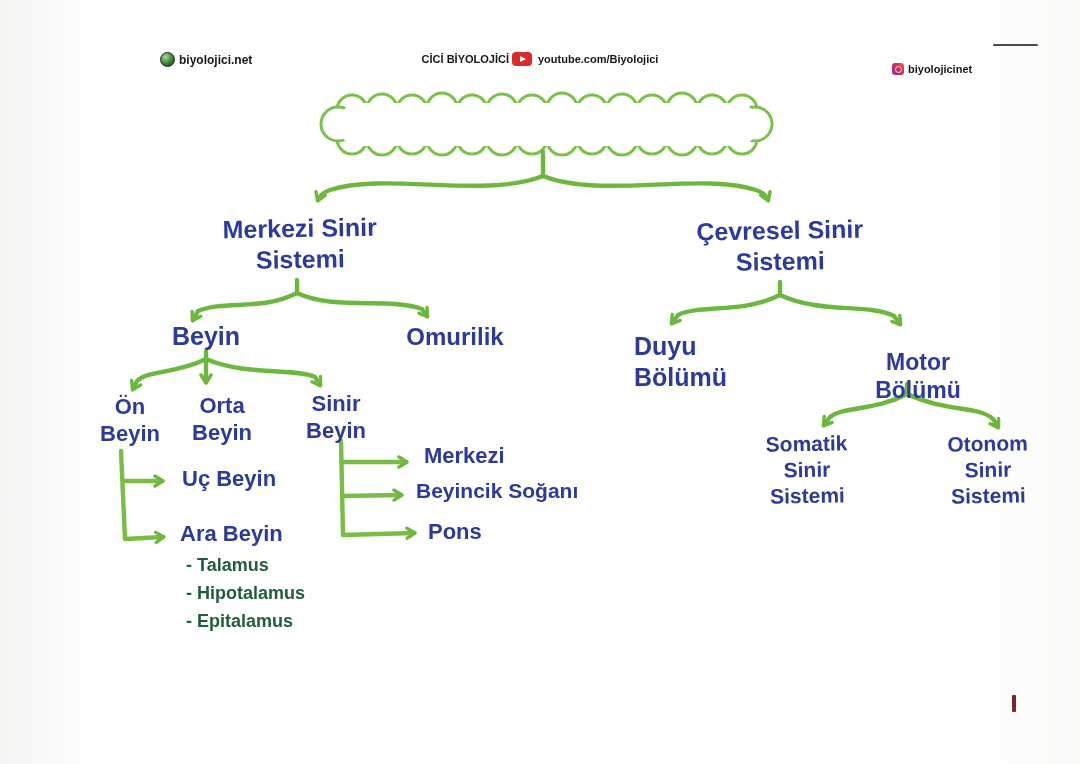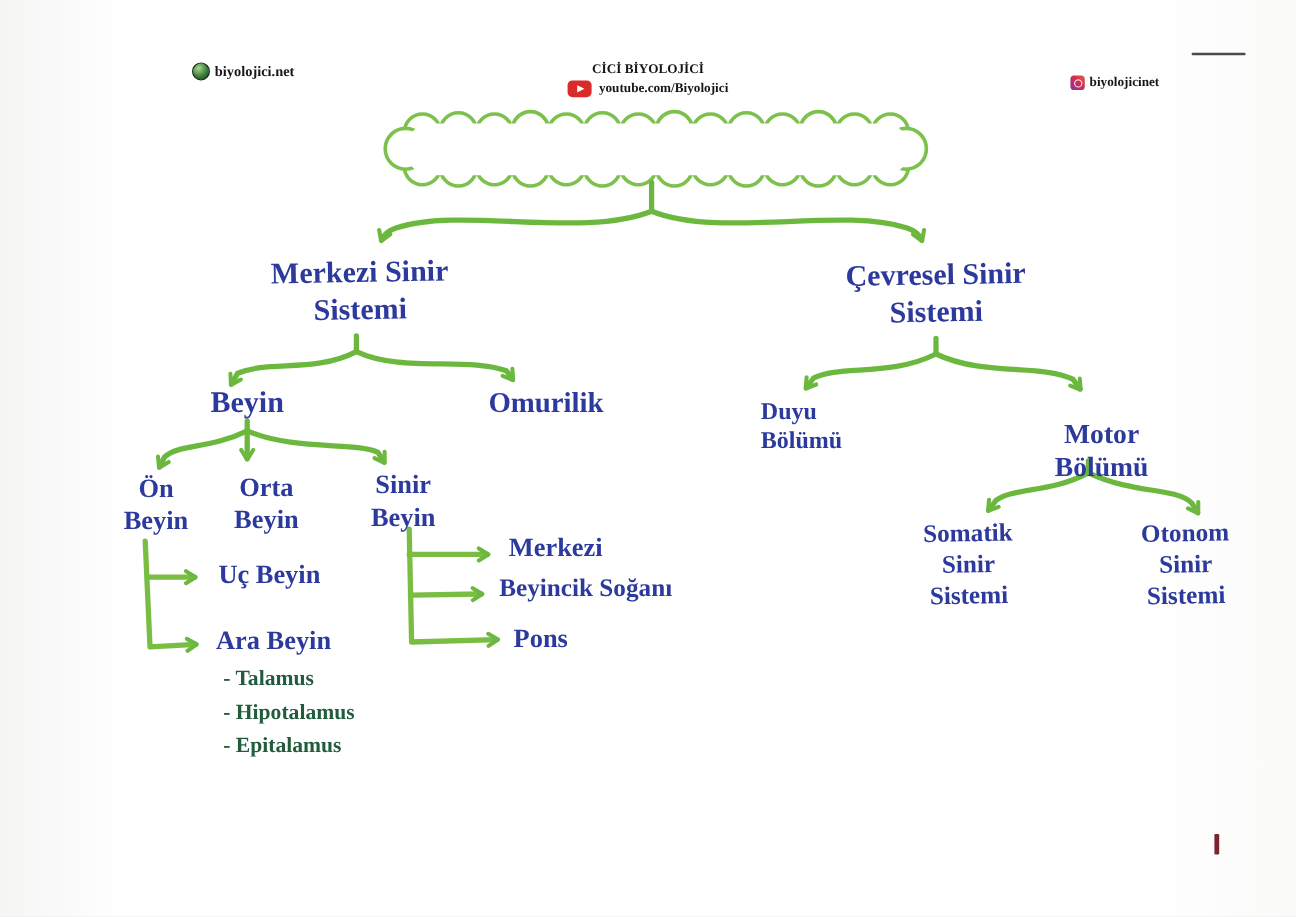--- a/index.html
+++ b/index.html
@@ -1,45 +1,45 @@
 <!DOCTYPE html>
 <html><head>
 <meta charset="utf-8">
 <style>
   html,body{margin:0;padding:0;background:#e9e9e9;}
   #canvas{
     position:relative;width:1080px;height:764px;overflow:hidden;
     background:linear-gradient(90deg,#f5f5f4 0px,#ffffff 105px,#ffffff 950px,#fafaf9 1080px);
-    font-family:Liberation Serif, serif;
+    font-family:Liberation Sans, sans-serif;
   }
   
   .hdr{position:absolute;display:flex;align-items:center;gap:4px;color:#161616;font-weight:bold;}
   #hdr-left{left:160px;top:52px;font-size:12px;}
-  #hdr-center{left:0;right:0;top:52px;justify-content:center;flex-direction:column;gap:3px;font-size:11px;}
+  #hdr-center{left:0;right:0;top:52px;justify-content:center;gap:3px;font-size:11px;}
   #hdr-center .row{display:flex;align-items:center;gap:6px;}
   #hdr-right{left:892px;top:63px;font-size:11px;}
   .globe{width:15px;height:15px;border-radius:50%;display:inline-block;
     background:radial-gradient(circle at 35% 30%,#a8d793 0%,#3e7d3a 55%,#143d1e 100%);
     border:1px solid #0d2d14;box-sizing:border-box;}
   .yt{width:20px;height:14px;border-radius:4px;background:#da2b2b;display:inline-flex;align-items:center;justify-content:center;}
   .yt::after{content:"";border-left:6px solid #fff;border-top:3.5px solid transparent;border-bottom:3.5px solid transparent;margin-left:1px;}
   .ig{width:12px;height:12px;border-radius:3px;display:inline-flex;align-items:center;justify-content:center;
     background:linear-gradient(45deg,#8a2f9e 0%,#d62f52 60%,#e0643c 100%);}
   .ig::after{content:"";width:5px;height:5px;border:1.4px solid #ffffffcc;border-radius:50%;}
   #scan-line{position:absolute;left:993px;top:44px;width:45px;height:2px;background:#4a4a4a;border-radius:1px;}
   #page-tick{position:absolute;left:1012px;top:695px;width:3.5px;height:17px;background:#7a2430;border-radius:1px;}
   
   .node{position:absolute;color:#2b3a9c;font-weight:bold;line-height:1.22;}
   .ctr{text-align:center;}
   #node-title{left:348px;top:104px;width:392px;font-size:26px;letter-spacing:1px;word-spacing:16px;color:#27359b;}
   #node-merkezi{left:188px;top:213px;width:224px;font-size:25px;transform:rotate(-1deg);}
   #node-cevresel{left:662px;top:215px;width:236px;font-size:25px;transform:rotate(-1deg);}
   #node-beyin{left:164px;top:321px;width:84px;font-size:25px;}
   #node-omurilik{left:398px;top:322px;width:114px;font-size:24px;}
-  #node-duyu{left:634px;top:331px;width:100px;font-size:20px;text-align:left;}
+  #node-duyu{left:634px;top:331px;width:100px;font-size:25px;text-align:left;}
   #node-motor{left:866px;top:329px;width:104px;font-size:23px;margin-top:19px;}
   #node-on-beyin{left:98px;top:394px;width:64px;font-size:22px;}
   #node-orta-beyin{left:186px;top:393px;width:72px;font-size:22px;}
   #node-arka-beyin{left:298px;top:391px;width:76px;font-size:22px;}
   #node-uc-beyin{left:182px;top:466px;font-size:22px;}
   #node-ara-beyin{left:180px;top:521px;font-size:22px;}
   #ara-list{position:absolute;left:186px;top:551px;color:#215c3c;font-weight:bold;font-size:18px;line-height:28px;}
   #node-beyincik{left:424px;top:443px;font-size:22px;}
   #node-omurilik-sogani{left:416px;top:478px;font-size:21px;}
   #node-pons{left:428px;top:519px;font-size:22px;}

